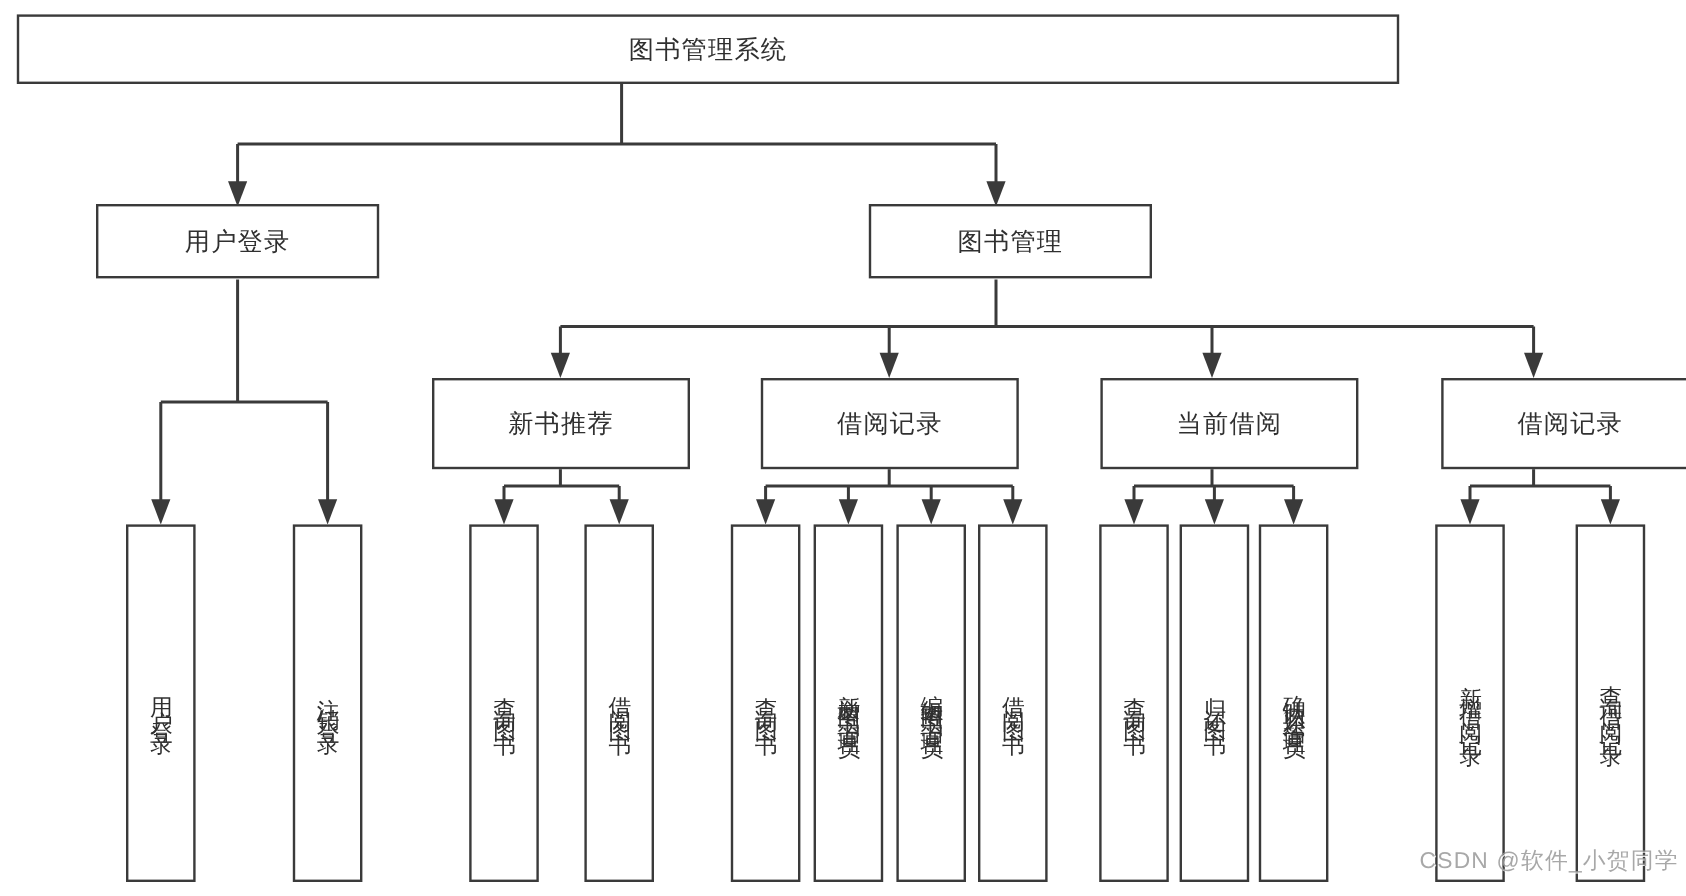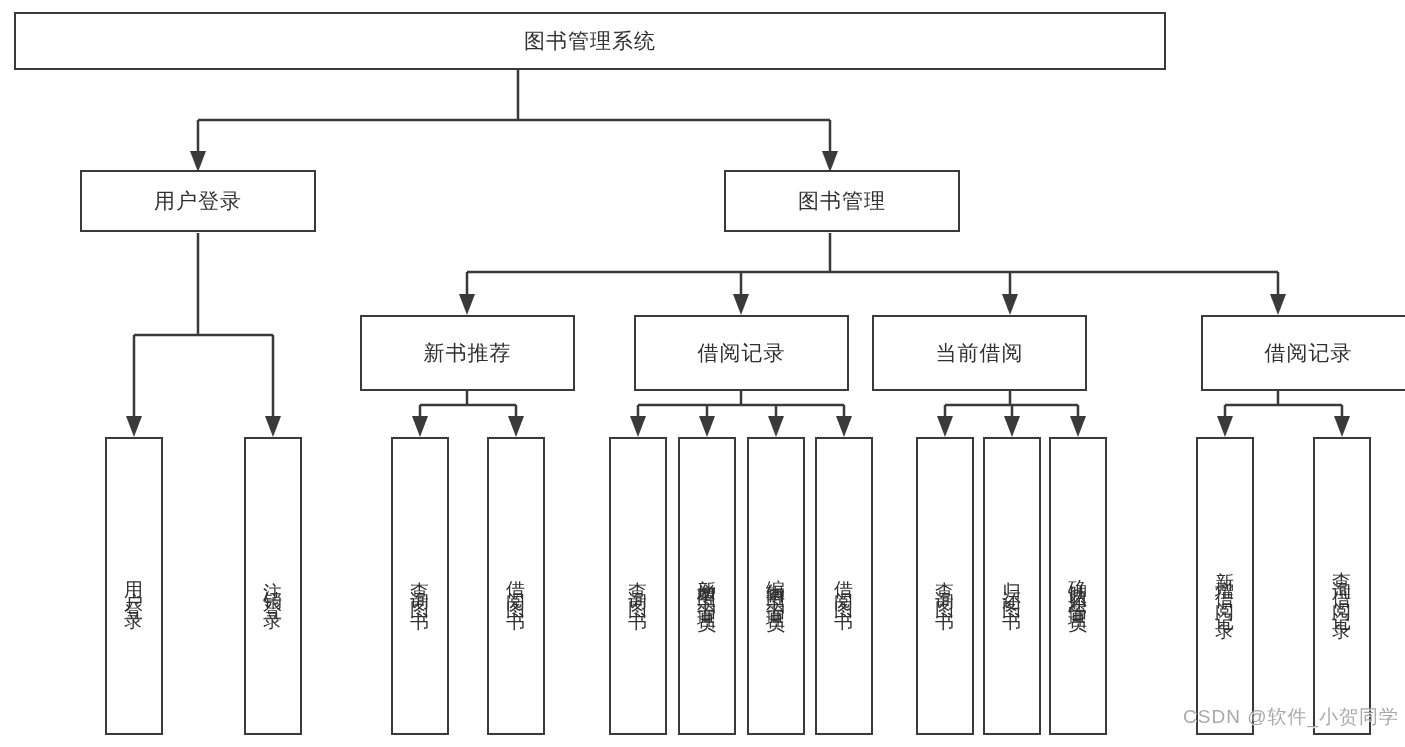--- a/index.html
+++ b/index.html
@@ -77,21 +77,21 @@
 <div class="hbox lvl2" style="left:724px">
   <span>图书管理</span>
 </div>
 
 <div class="hbox lvl3" style="left:360px">
   <span>新书推荐</span>
 </div>
 <div class="hbox lvl3" style="left:634px">
   <span>借阅记录</span>
 </div>
-<div class="hbox lvl3" style="left:872px">
+<div class="hbox lvl3" style="left:917px">
   <span>当前借阅</span>
 </div>
 <div class="hbox lvl3" style="left:1201px">
   <span>借阅记录</span>
 </div>
 
 <div class="leaf" style="left:105px">
   <span>用户登录</span>
 </div>
 <div class="leaf" style="left:244px">

